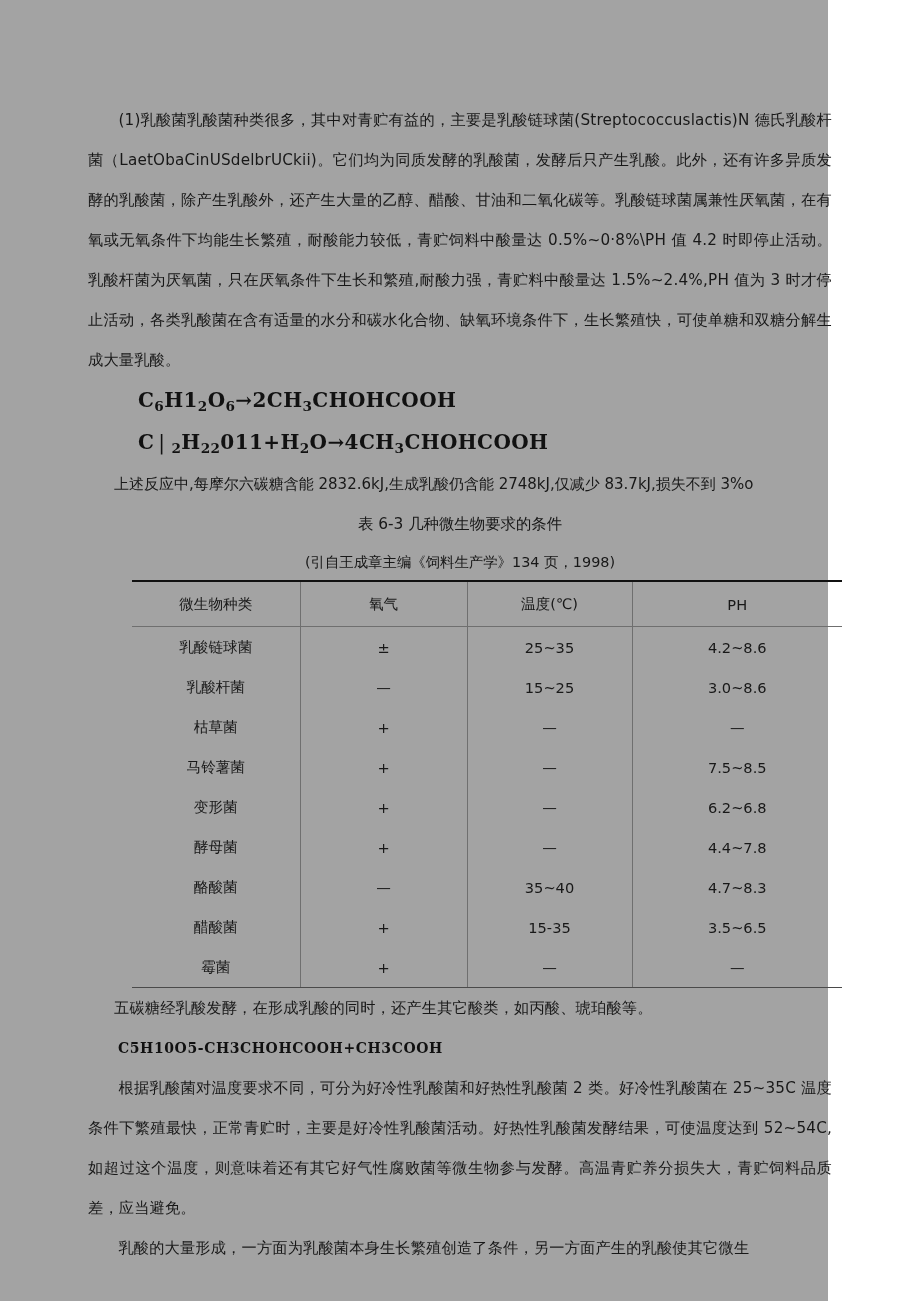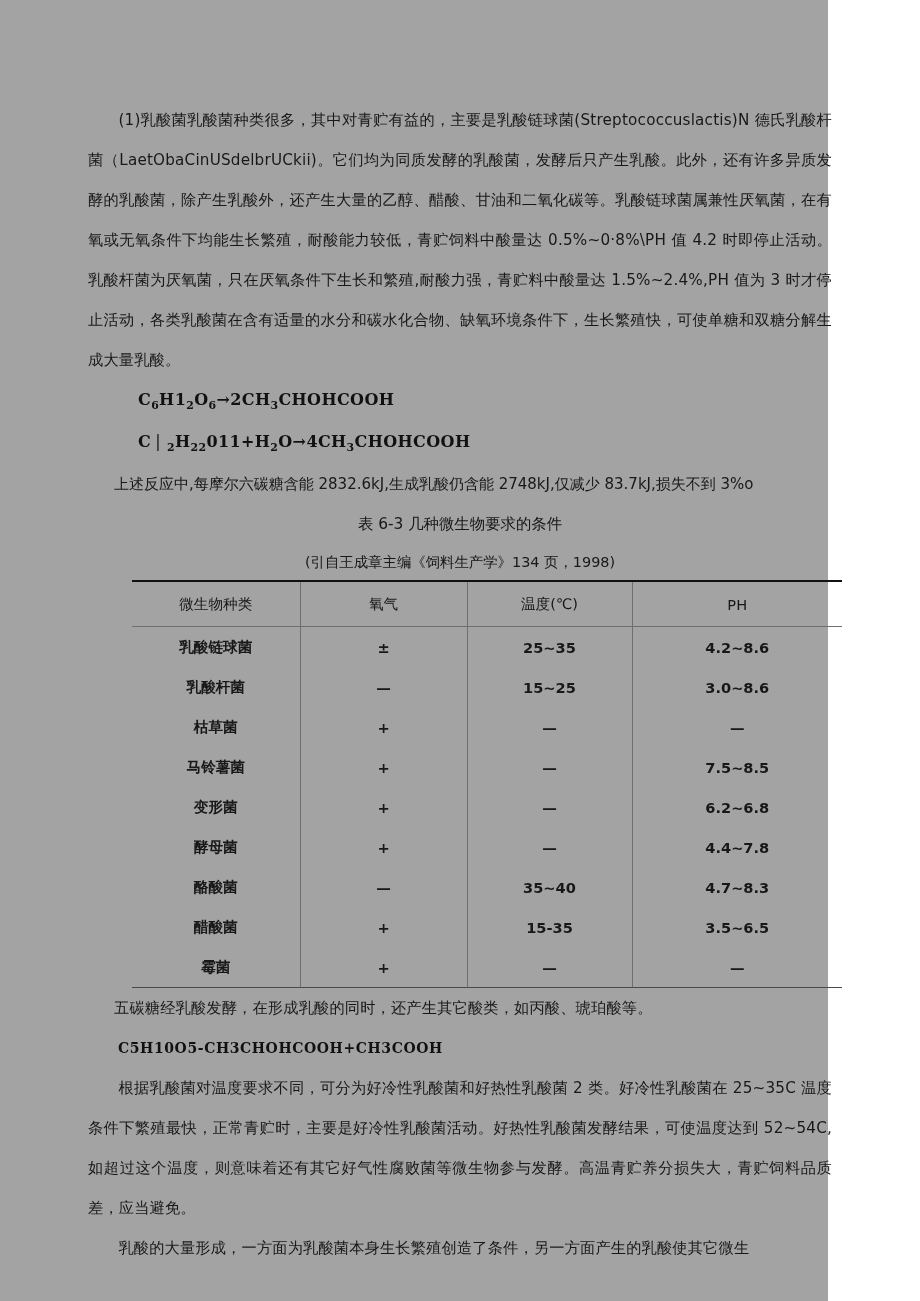--- a/index.html
+++ b/index.html
@@ -37,21 +37,21 @@
     letter-spacing: 0.2px;
     color: #181818;
   }
   p.body-text.indent {
     text-indent: 2em;
   }
   .formula {
     margin: 0;
     font-family: "DejaVu Serif", "Liberation Serif", serif;
     font-weight: bold;
-    font-size: 16px;
+    font-size: 20px;
     line-height: 40px;
     letter-spacing: 0.4px;
     color: #111;
     padding-left: 50px;
   }
   .formula sub {
     font-size: 68%;
     vertical-align: baseline;
     position: relative;
     top: 4px;
@@ -111,21 +111,20 @@
   }
   table.cond thead th:first-child {
     border-left: none;
   }
   table.cond tbody td {
     padding: 10px 0 9px 0;
     text-align: center;
     border-left: 1px solid #6f6f6f;
     vertical-align: middle;
     height: 21px;
-    font-weight: bold;
   }
   table.cond tbody td:first-child {
     border-left: none;
   }
   table.cond tbody tr:last-child td {
     border-bottom: none;
   }
   .rule-top {
     height: 0;
     border-top: 2px solid #111;

